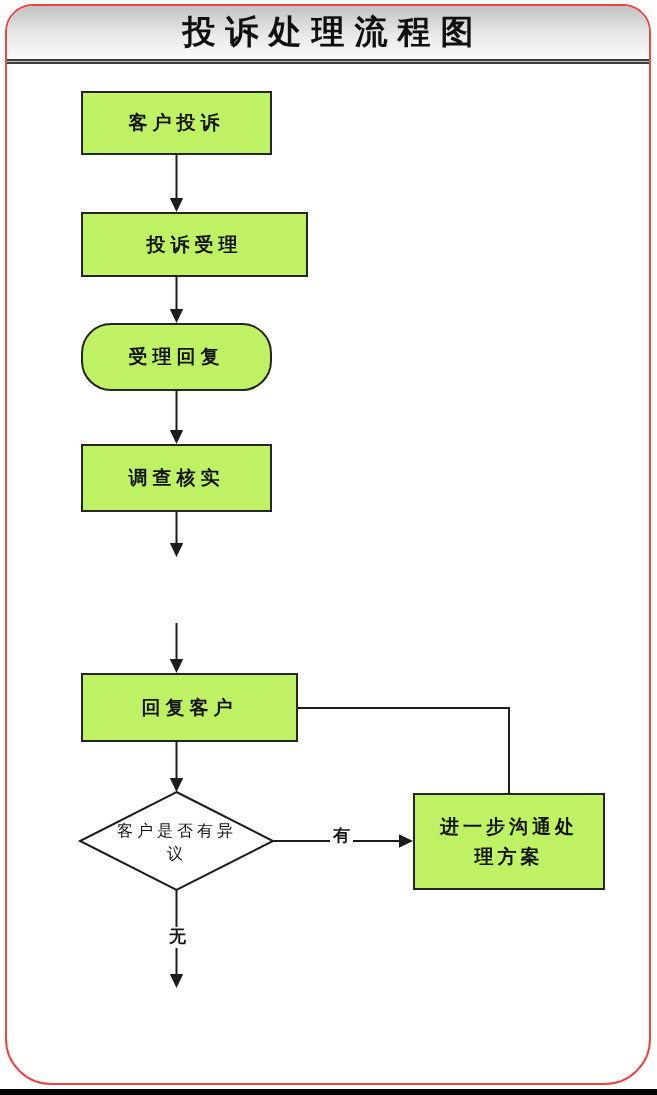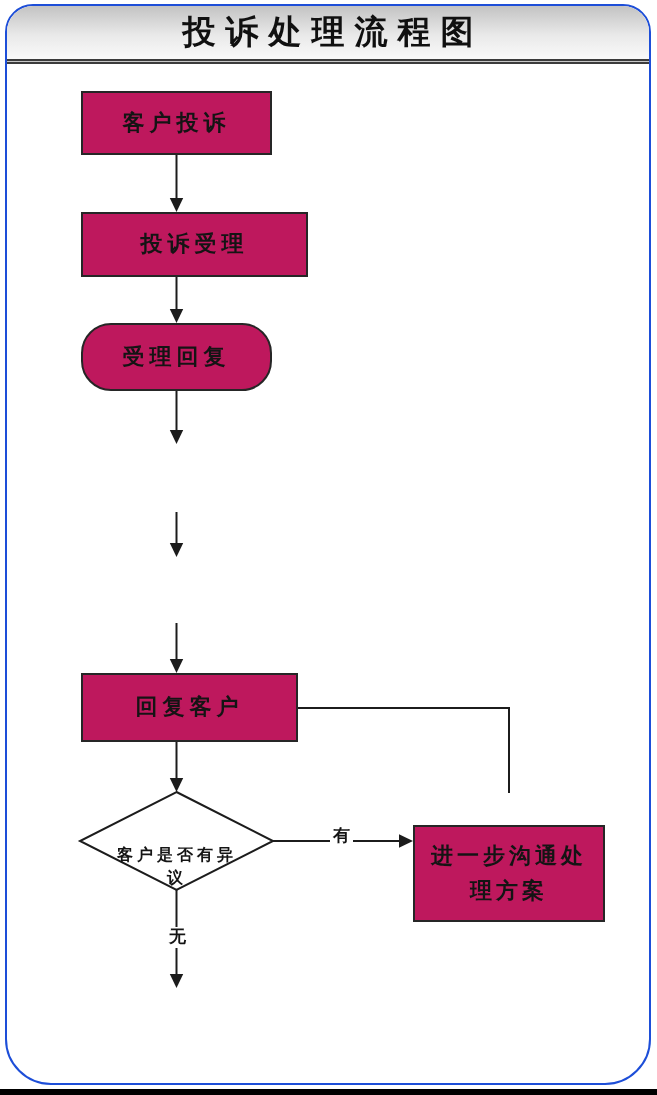--- a/index.html
+++ b/index.html
@@ -15,21 +15,21 @@
     background: #ffffff;
     overflow: hidden;
     color: #141414;
   }
   
   .frame {
     position: absolute;
     left: 5px; top: 4px;
     width: 646px; height: 1081px;
     box-sizing: border-box;
-    border: 2px solid #1d4ed8;
+    border: 2px solid #ef4444;
     border-radius: 28px 28px 46px 46px;
     background: #ffffff;
     overflow: hidden;
   }
   .frame-header {
     position: absolute;
     left: 0; top: 0; right: 0;
     height: 58px;
     box-sizing: border-box;
     background: linear-gradient(180deg, #c3c3c3 0%, #e9e9e9 55%, #fafafa 100%);
@@ -52,56 +52,55 @@
     left: 0; top: 0;
     width: 657px; height: 1095px;
     z-index: 1;
     pointer-events: none;
   }
   
   .node {
     position: absolute;
     box-sizing: border-box;
     border: 2px solid #262626;
-    background: #be185d;
+    background: #bef264;
     display: flex;
     align-items: center;
     justify-content: center;
     text-align: center;
-    font-size: 22px;
+    font-size: 19px;
     font-weight: bold;
     letter-spacing: 5px;
     line-height: 1.55;
     z-index: 2;
     color: #141414;
   }
   .n1 { left: 81px;  top: 91px;  width: 191px; height: 64px; }
   .n2 { left: 81px;  top: 212px; width: 227px; height: 65px; }
   .n3 { left: 81px;  top: 323px; width: 191px; height: 68px; border-radius: 30px; }
   .n4 { left: 81px;  top: 444px; width: 191px; height: 68px; }
   .n5 { left: 81px;  top: 557px; width: 191px; height: 66px; }
   .n6 { left: 81px;  top: 673px; width: 217px; height: 69px; }
-  .n7 { left: 413px; top: 793px; width: 192px; height: 97px; padding: 0 16px; letter-spacing: 4px; margin-top: 32px; }
+  .n7 { left: 413px; top: 793px; width: 192px; height: 97px; padding: 0 16px; letter-spacing: 4px; }
   .n8 { left: 81px;  top: 988px; width: 192px; height: 70px; }
   
   .decision-text {
     position: absolute;
     left: 112px; top: 816px;
     width: 130px; height: 52px;
     display: flex;
     align-items: center;
     justify-content: center;
     text-align: center;
     font-size: 16px;
-    font-weight: bold;
+    font-weight: normal;
     letter-spacing: 4px;
     line-height: 1.45;
     z-index: 2;
     color: #141414;
-    margin-top: 24px;
   }
   
   .branch-label {
     position: absolute;
     z-index: 3;
     background: #ffffff;
     font-size: 17px;
     font-weight: bold;
     padding: 1px 3px;
     color: #141414;
@@ -161,20 +160,23 @@
 
   <div class="node n1">
     <span>客户投诉</span>
   </div>
   <div class="node n2">
     <span>投诉受理</span>
   </div>
   <div class="node n3">
     <span>受理回复</span>
   </div>
+  <div class="node n4">
+    <span>调查核实</span>
+  </div>
   <div class="node n6">
     <span>回复客户</span>
   </div>
   <div class="decision-text">
     <span>客户是否有异议</span>
   </div>
   <div class="node n7">
     <span>进一步沟通处理方案</span>
   </div>
 

